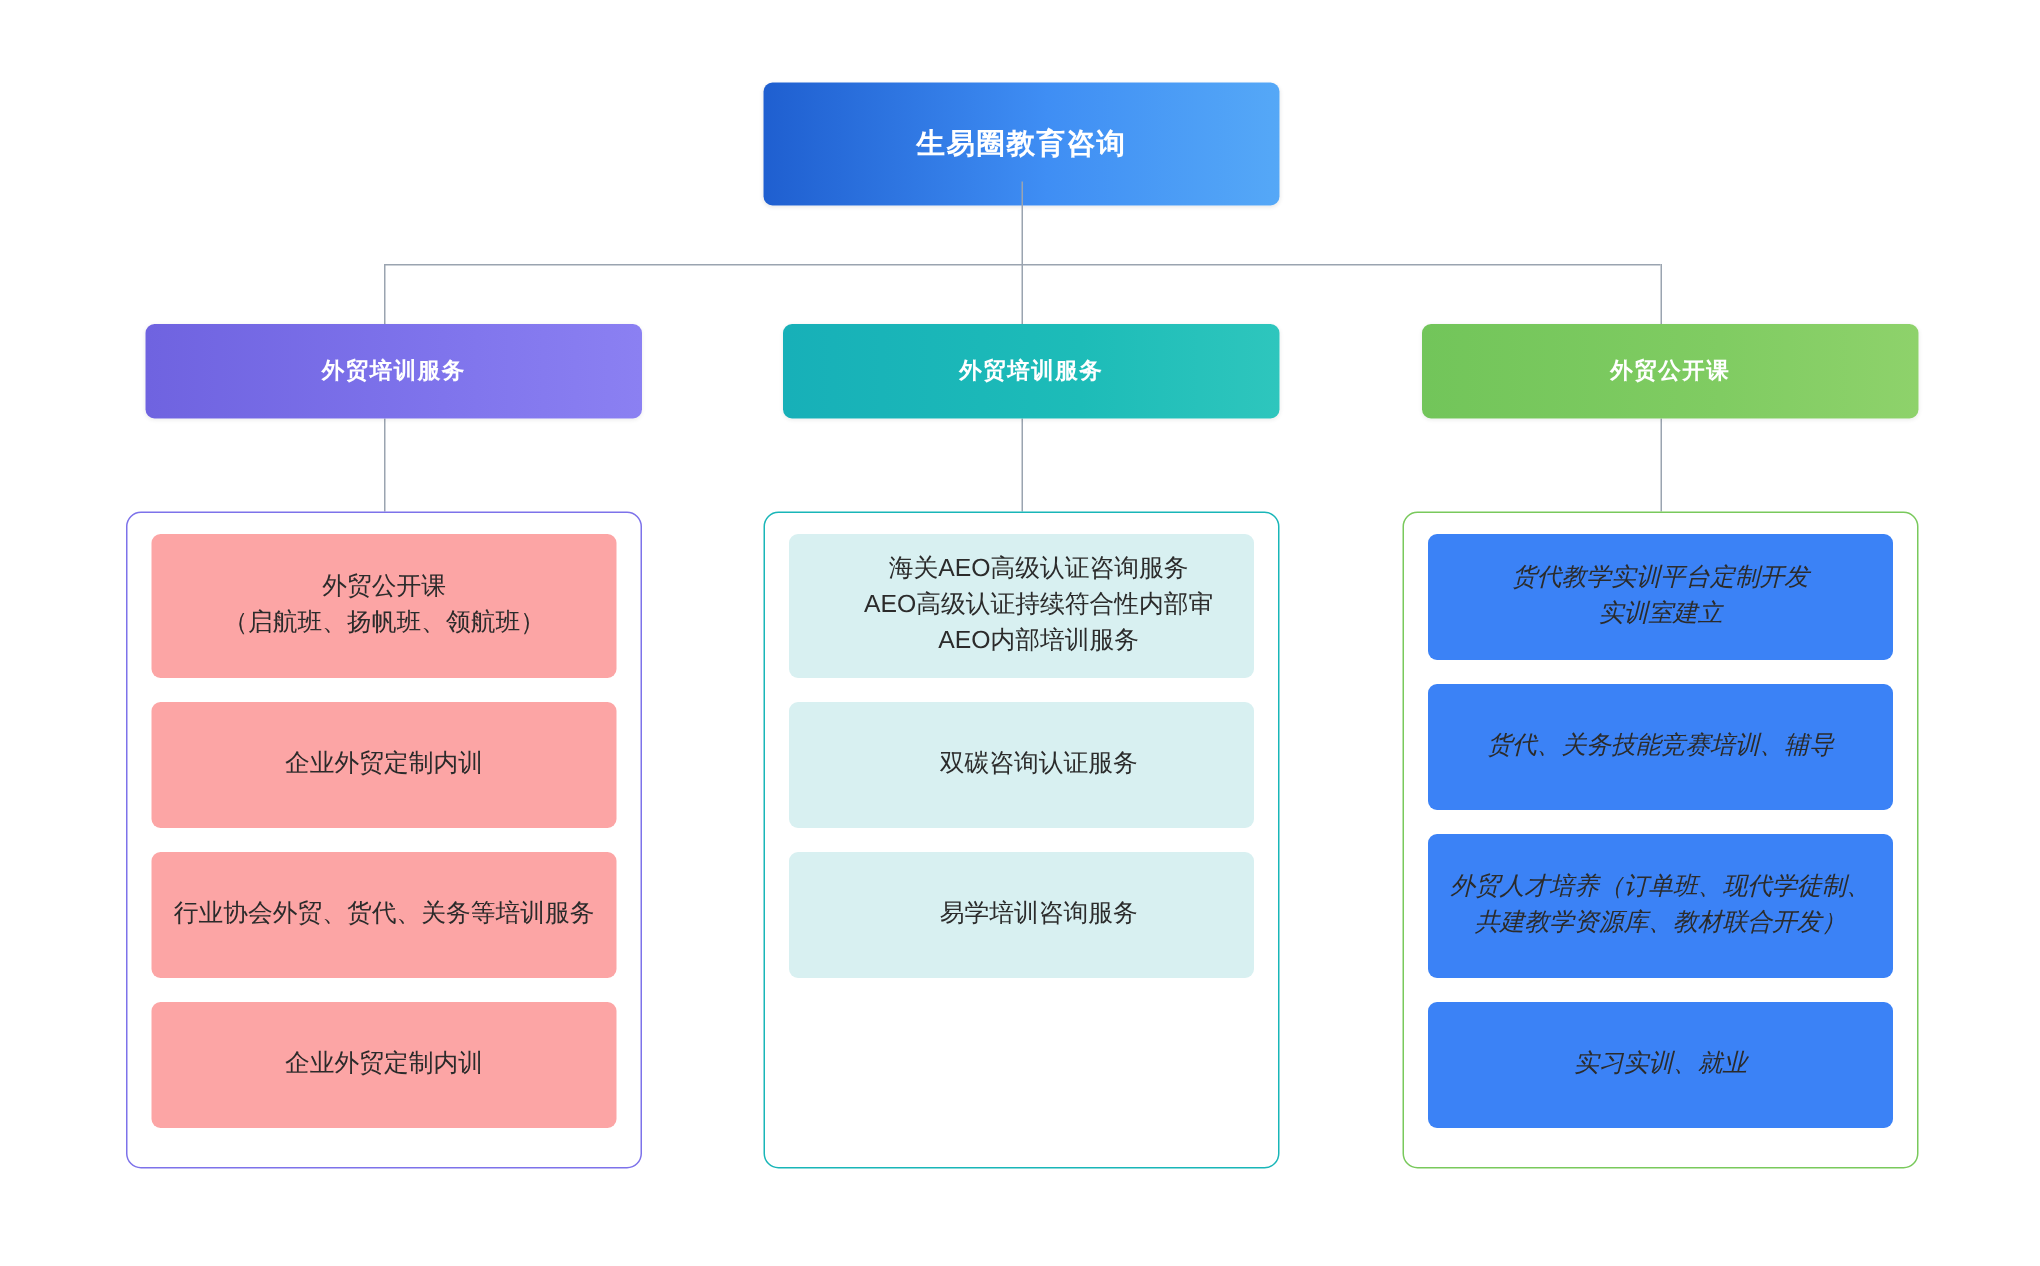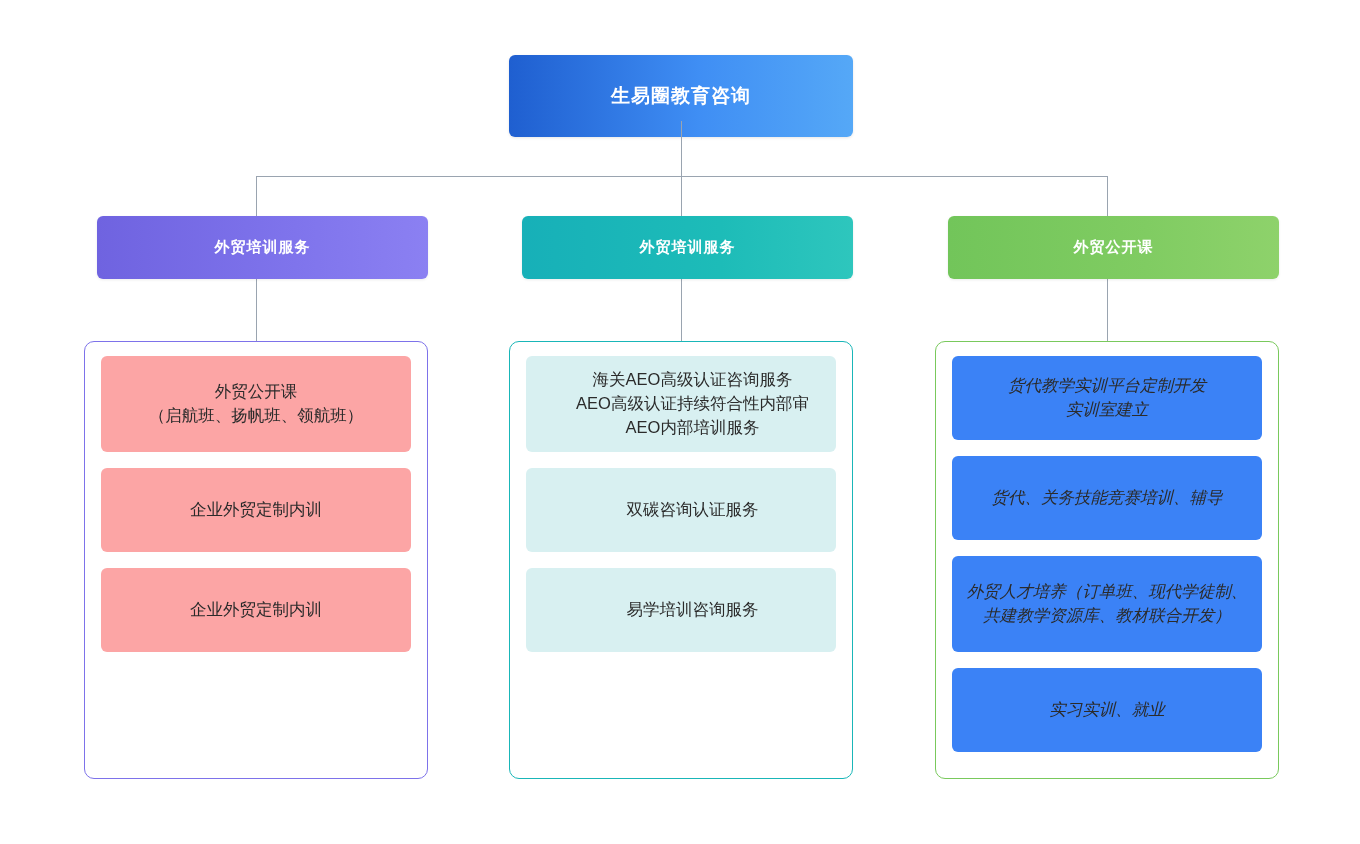--- a/index.html
+++ b/index.html
@@ -136,20 +136,21 @@
   <div class="conn conn-v" style="left:1107px; top:279px; height:62px;"></div>
 
   <div class="column col-1">
     <div class="col-header">
       <span>外贸培训服务</span>
     </div>
     <div class="col-body">
       <div class="leaf h-96">外贸公开课
 （启航班、扬帆班、领航班）</div>
       <div class="leaf h-84">企业外贸定制内训</div>
+      <div class="leaf h-84">行业协会外贸、货代、关务等培训服务</div>
       <div class="leaf h-84">企业外贸定制内训</div>
     </div>
   </div>
 
   <div class="column col-2">
     <div class="col-header">
       <span>外贸培训服务</span>
     </div>
     <div class="col-body">
       <div class="leaf h-96">海关AEO高级认证咨询服务

